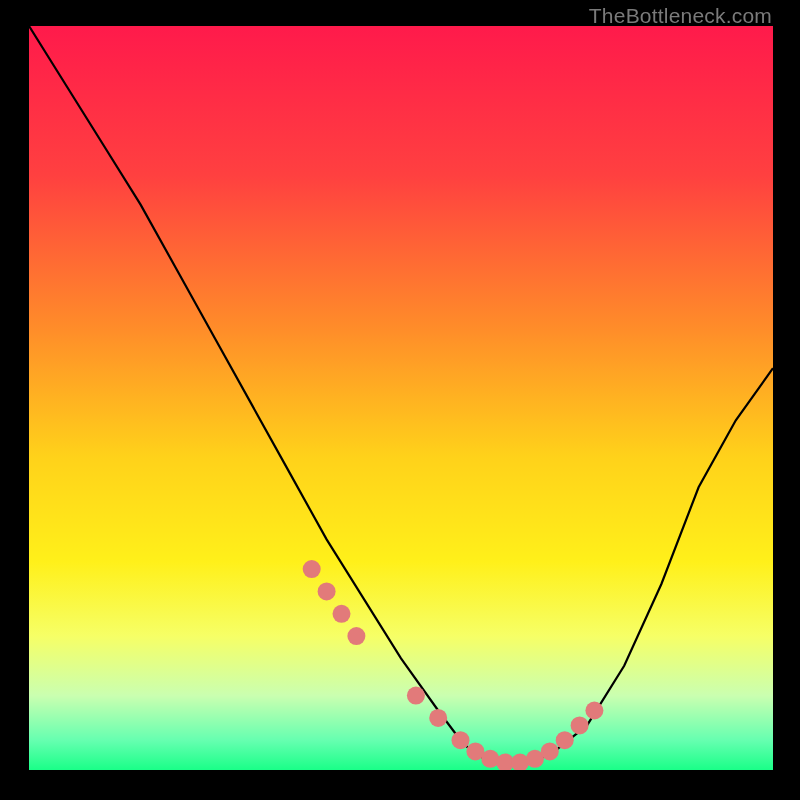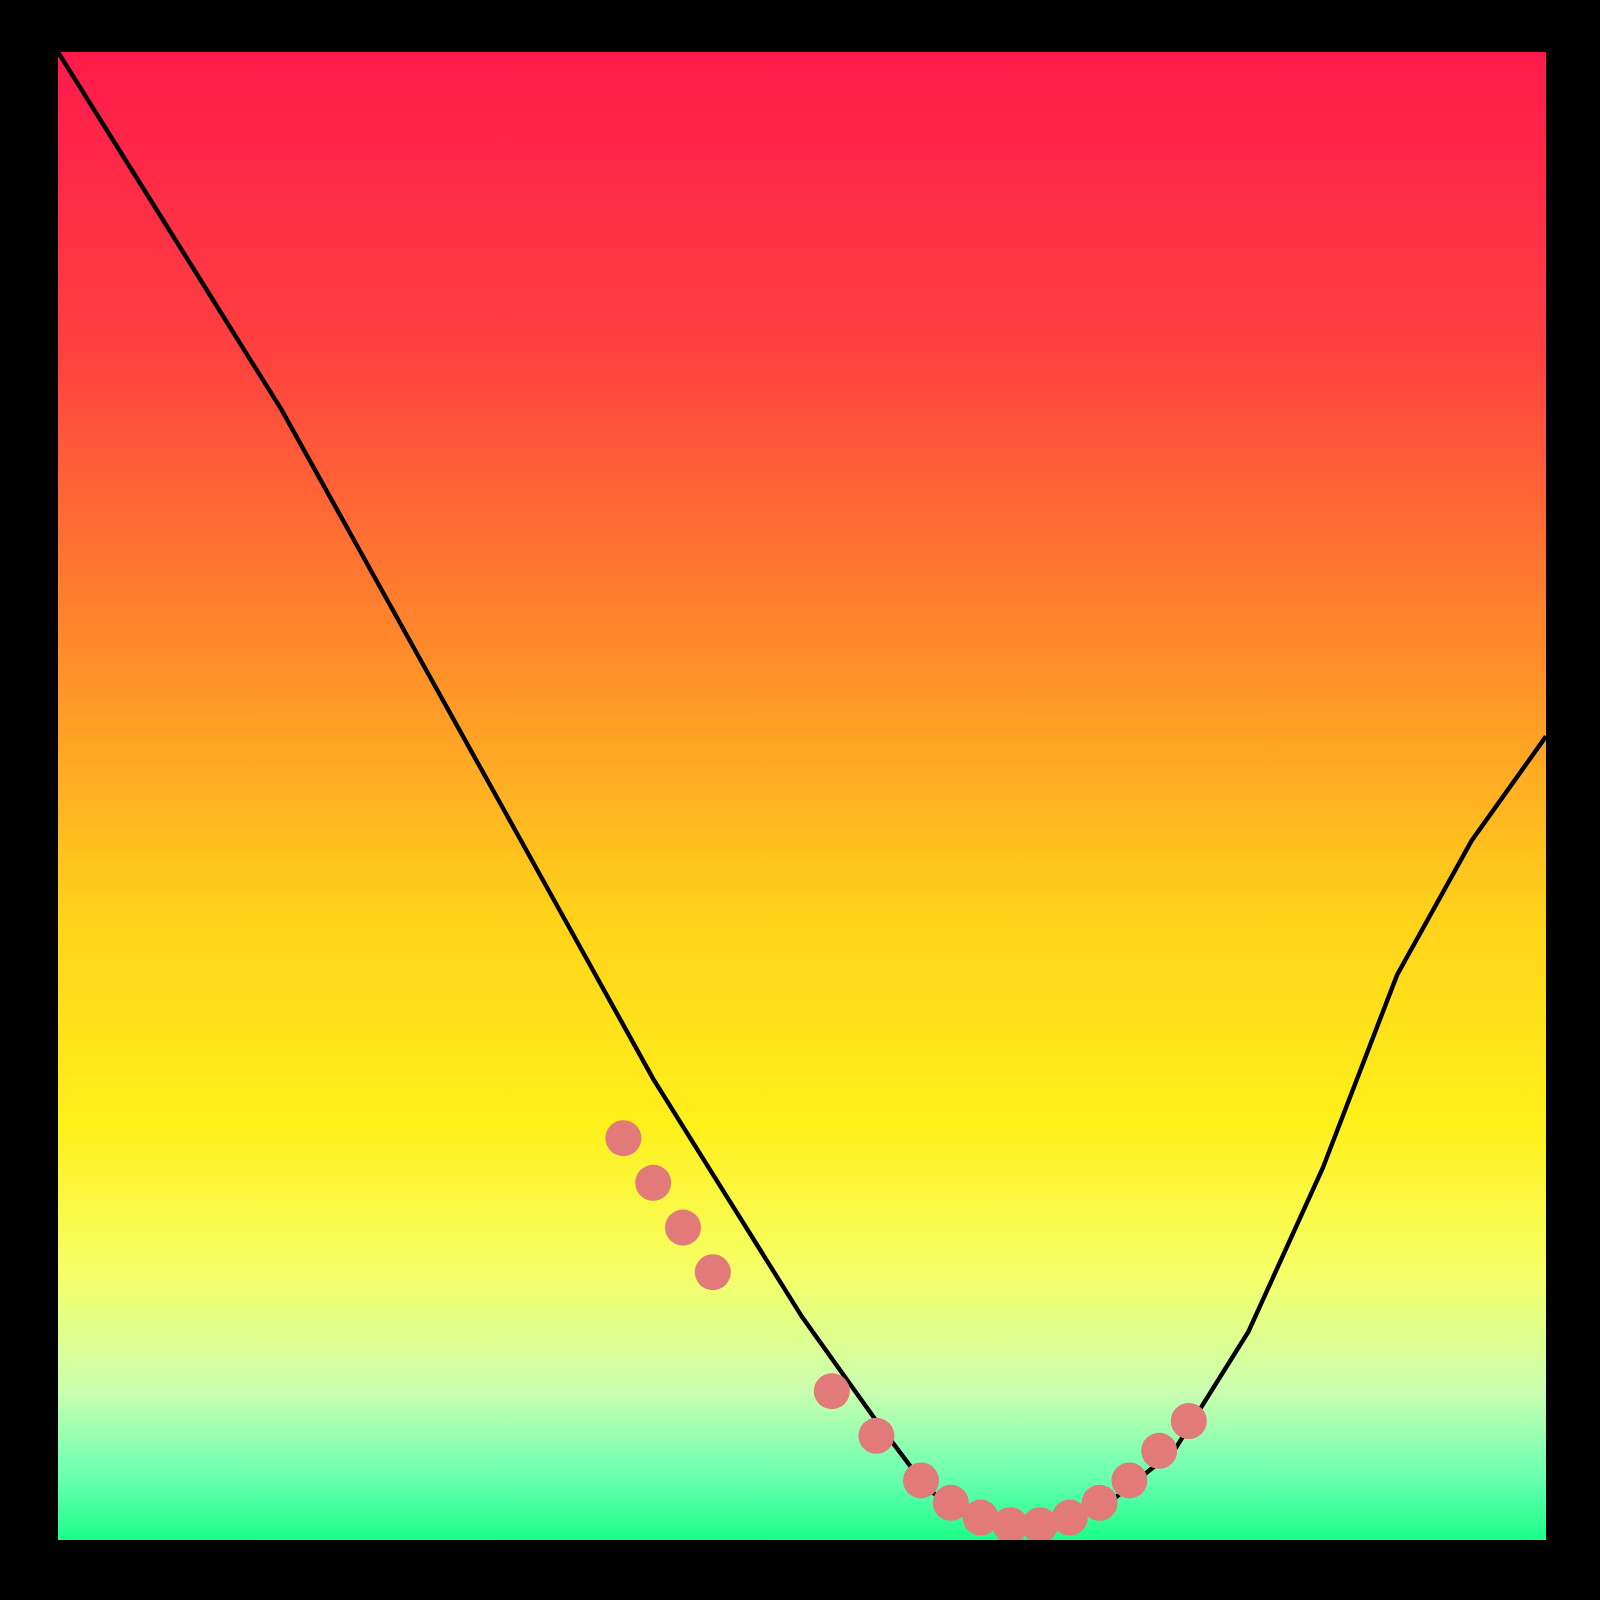--- a/index.html
+++ b/index.html
@@ -33,20 +33,21 @@
     font-weight: 500;
     letter-spacing: 0.2px;
   }
   svg { display: block; }
 </style>
 </head>
 <body>
 
 <div class="stage">
 
+  <div class="watermark">TheBottleneck.com</div>
 
   <div class="gradient-area">
     <svg id="plot-svg" width="744" height="744" viewBox="0 0 744 744">
       <defs>
         <linearGradient id="bg-grad" x1="0" y1="0" x2="0" y2="1">
             <stop offset="0%" stop-color="#ff1a4b"></stop>
             <stop offset="20%" stop-color="#ff4040"></stop>
             <stop offset="40%" stop-color="#ff8a2a"></stop>
             <stop offset="58%" stop-color="#ffd21a"></stop>
             <stop offset="72%" stop-color="#fff01a"></stop>

